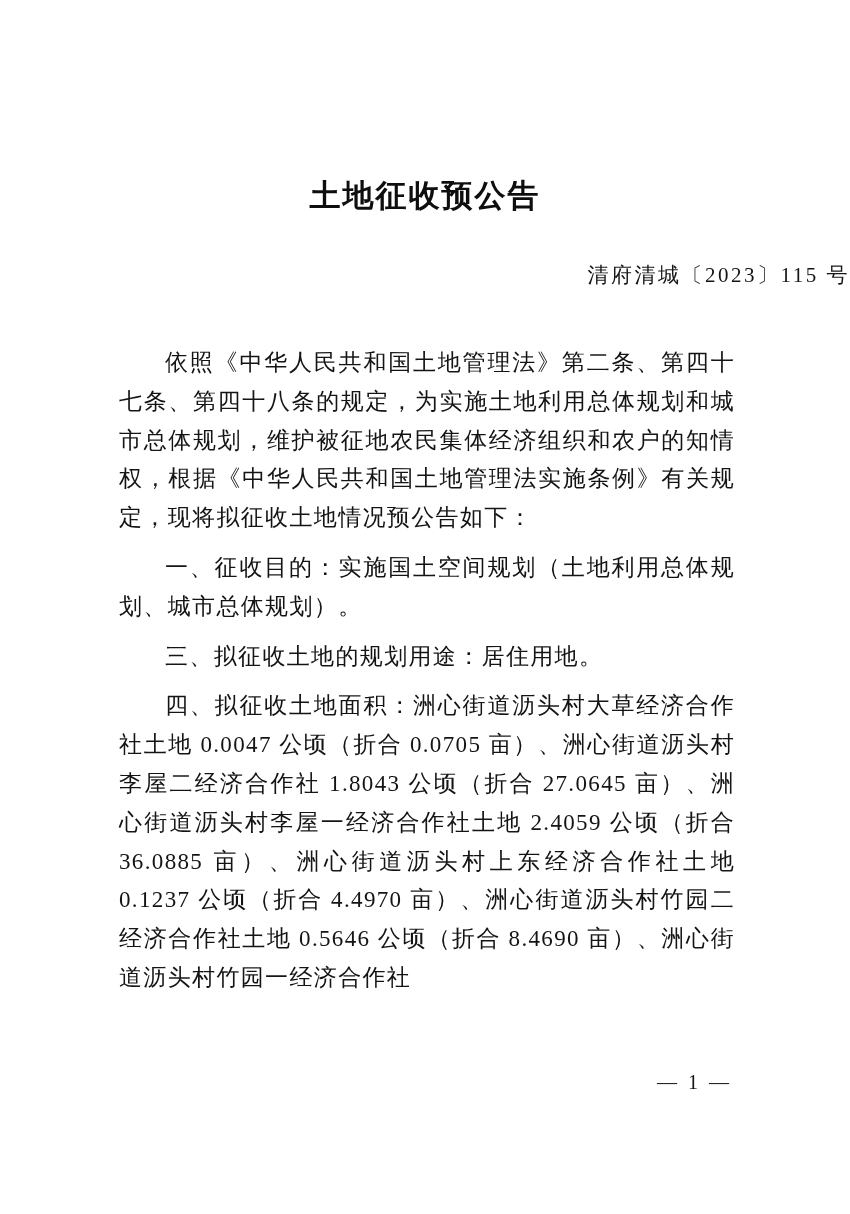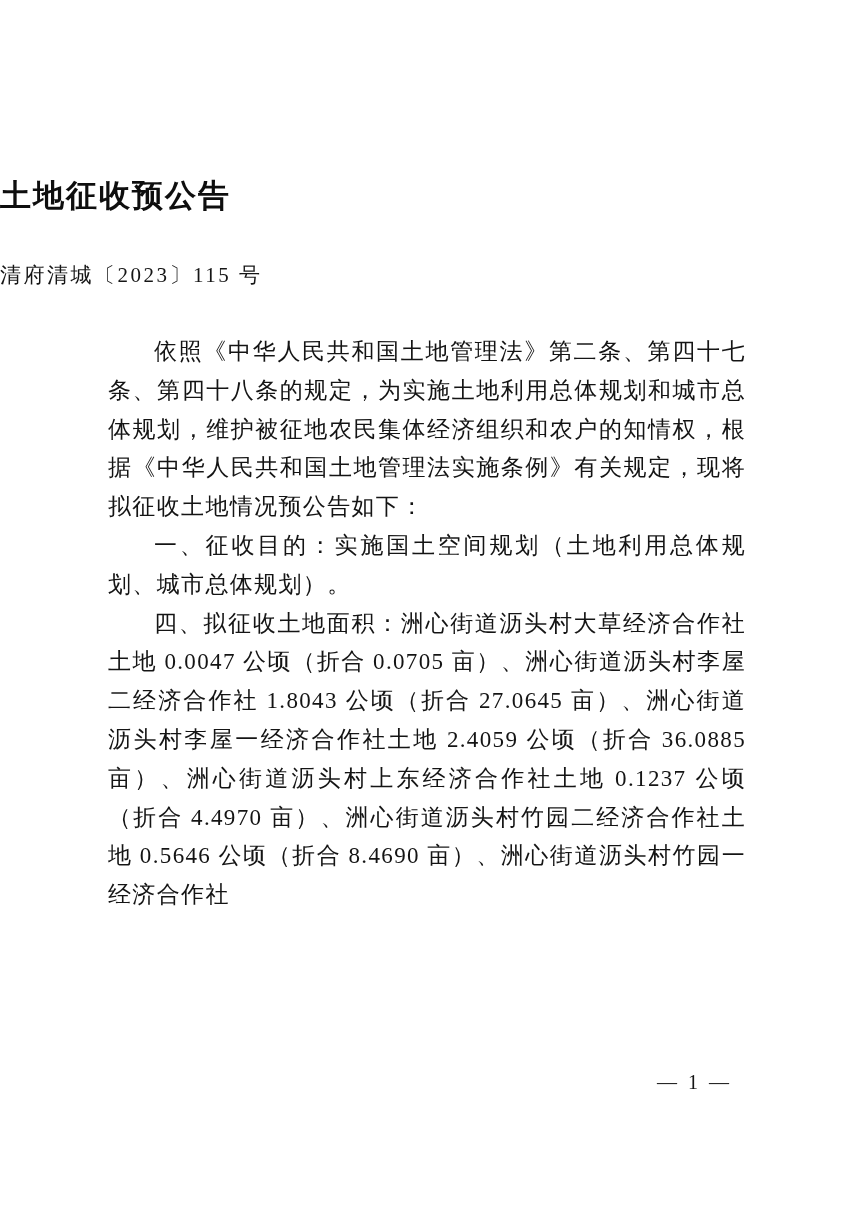--- a/index.html
+++ b/index.html
@@ -14,52 +14,53 @@
     background: #ffffff;
     color: #131313;
     font-family: "Liberation Serif", "DejaVu Serif", serif;
     overflow: hidden;
   }
   .doc-title {
     position: absolute;
     top: 175px;
     left: 0;
     width: 100%;
+    text-align: center;
     font-size: 31px;
     font-weight: 700;
     letter-spacing: 2px;
     color: #0e0e0e;
   }
   .doc-number {
     position: absolute;
     top: 261px;
     left: 0;
     width: 100%;
-    text-align: left;
+    text-align: right;
     font-size: 21px;
     font-weight: 400;
     letter-spacing: 2.5px;
     color: #151515;
     font-family: Liberation Serif, serif;
   }
   .doc-body {
     position: absolute;
     top: 333px;
     left: 108px;
     width: 638px;
     font-size: 23px;
     line-height: 38.8px;
     letter-spacing: 1.35px;
     text-align: justify;
     text-justify: inter-character;
     -webkit-text-justify: inter-character;
     color: #141414;
   }
   .doc-body p {
-    margin: 0;
+    margin: 11px;
     padding: 0;
     text-indent: 2em;
   }
   .page-footer {
     position: absolute;
     top: 1071px;
     left: 0;
     width: 100%;
     text-align: right;
     padding-right: 118px;
@@ -75,18 +76,19 @@
 
 <div class="page">
 
   <div class="doc-title">土地征收预公告</div>
 
   <div class="doc-number">清府清城〔2023〕115 号</div>
 
   <div class="doc-body">
     <p>依照《中华人民共和国土地管理法》第二条、第四十七条、第四十八条的规定，为实施土地利用总体规划和城市总体规划，维护被征地农民集体经济组织和农户的知情权，根据《中华人民共和国土地管理法实施条例》有关规定，现将拟征收土地情况预公告如下：</p>
     <p>一、征收目的：实施国土空间规划（土地利用总体规划、城市总体规划）。</p>
+    <p>三、拟征收土地的规划用途：居住用地。</p>
     <p>四、拟征收土地面积：洲心街道沥头村大草经济合作社土地 0.0047 公顷（折合 0.0705 亩）、洲心街道沥头村李屋二经济合作社 1.8043 公顷（折合 27.0645 亩）、洲心街道沥头村李屋一经济合作社土地 2.4059 公顷（折合 36.0885 亩）、洲心街道沥头村上东经济合作社土地 0.1237 公顷（折合 4.4970 亩）、洲心街道沥头村竹园二经济合作社土地 0.5646 公顷（折合 8.4690 亩）、洲心街道沥头村竹园一经济合作社</p>
   </div>
 
   <div class="page-footer">— 1 —</div>
 
 </div>
 
 </body></html>

